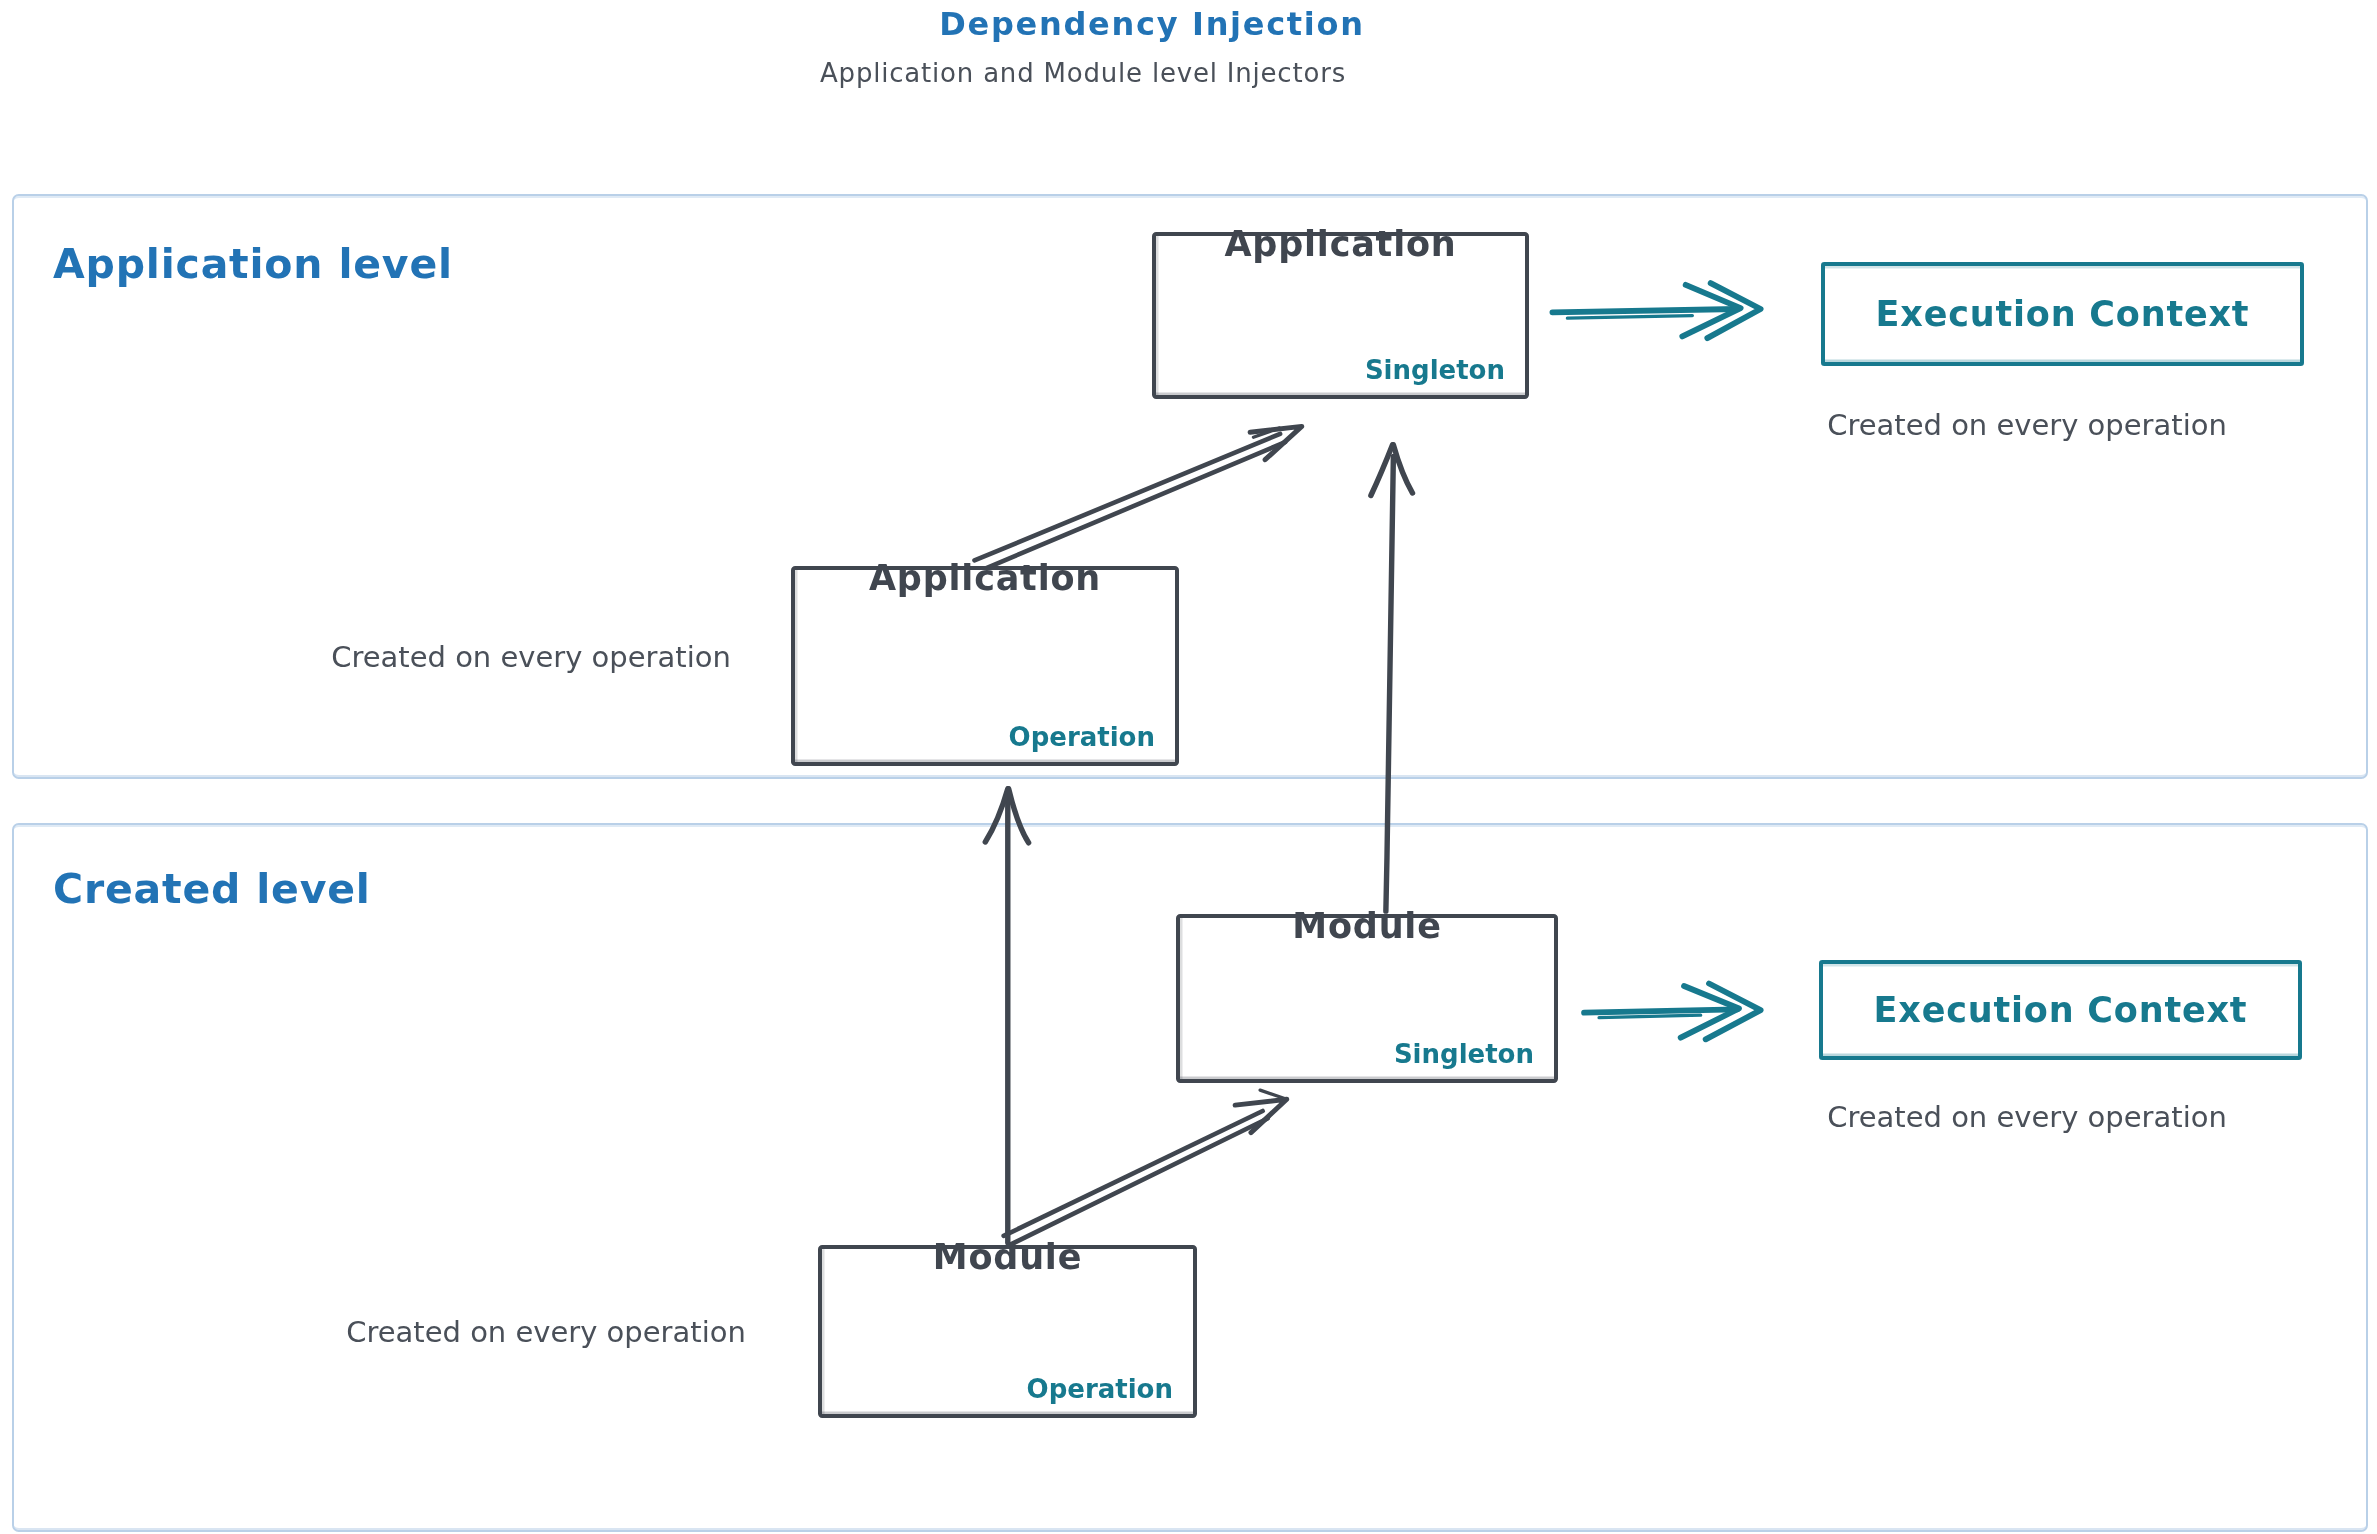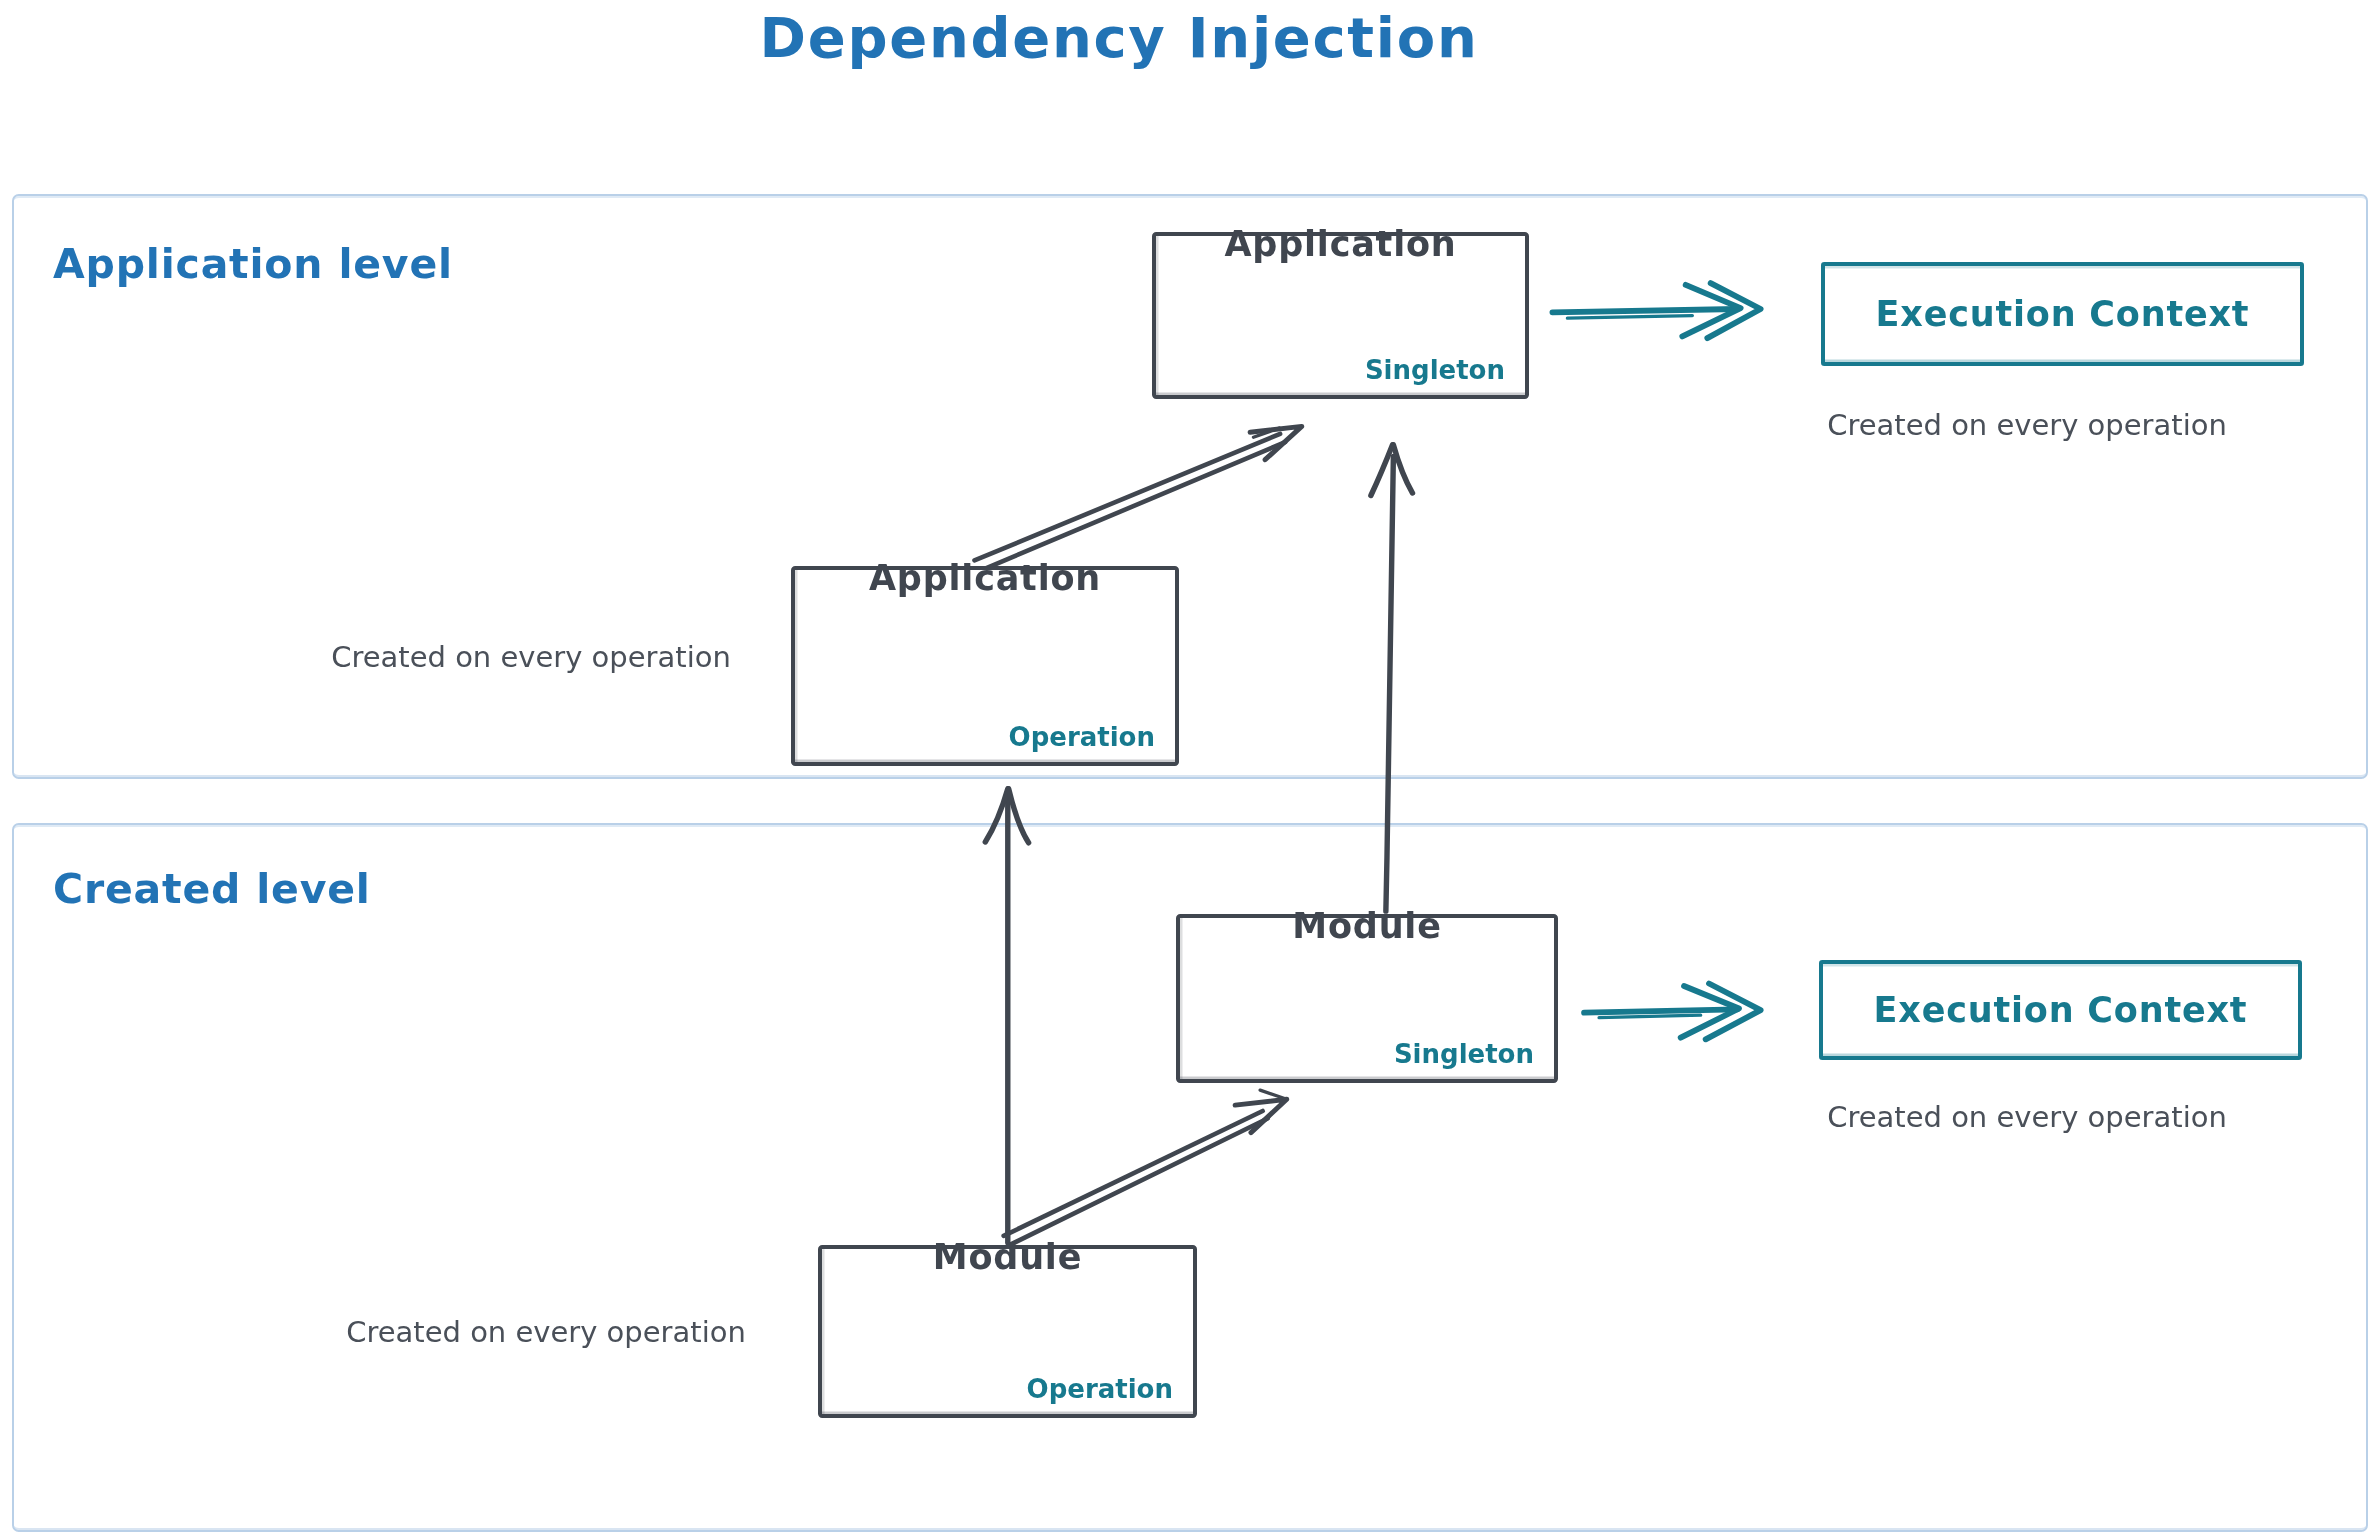--- a/index.html
+++ b/index.html
@@ -10,24 +10,24 @@
   }
   .canvas {
     position: relative;
     width: 2377px;
     height: 1534px;
     background: #ffffff;
     font-family: "DejaVu Sans", sans-serif;
   }
   .page-title {
     position: absolute;
-    left: 1119px;
+    left: 1152px;
     top: 5px;
     transform: translateX(-50%);
-    font-size: 56px;
+    font-size: 32px;
     font-weight: 600;
     letter-spacing: 1.7px;
     color: var(--blue, #2273b5);
     white-space: nowrap;
   }
   .page-subtitle {
     position: absolute;
     left: 1083px;
     top: 58px;
     transform: translateX(-50%);
@@ -138,20 +138,21 @@
   }
   .stroke-dark { stroke: var(--dark, #40464f); }
   .stroke-teal { stroke: var(--teal, #17798e); }
 </style>
 </head>
 <body>
 
 <div class="canvas">
 
   <div class="page-title">Dependency Injection</div>
+  <div class="page-subtitle">Application and Module level Injectors</div>
 
   <div class="section section-application"></div>
   <div class="section section-module"></div>
 
   <div class="level-label level-label-application">Application level</div>
   <div class="level-label level-label-module">Created level</div>
 
   <svg class="arrows" viewBox="0 0 2854 1842">
 
     <g>

